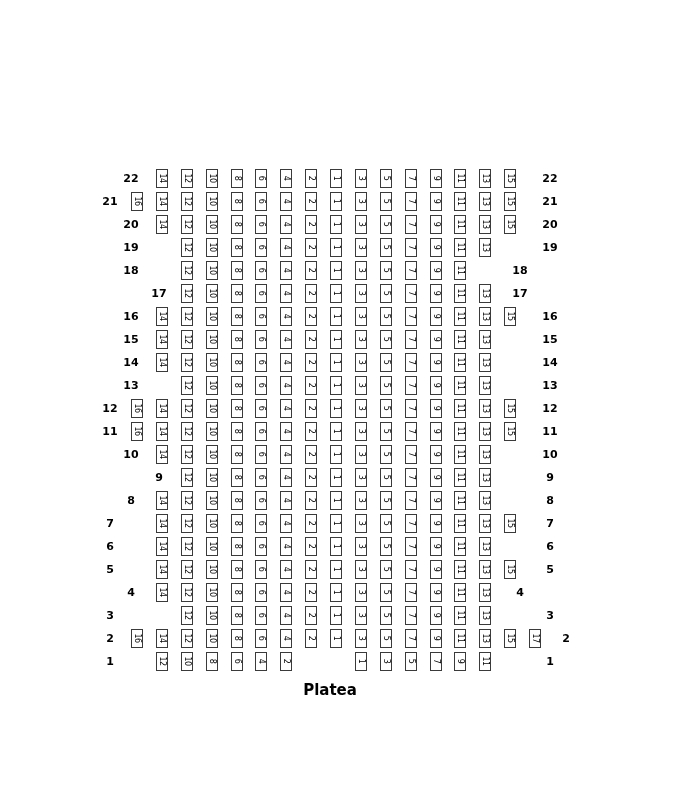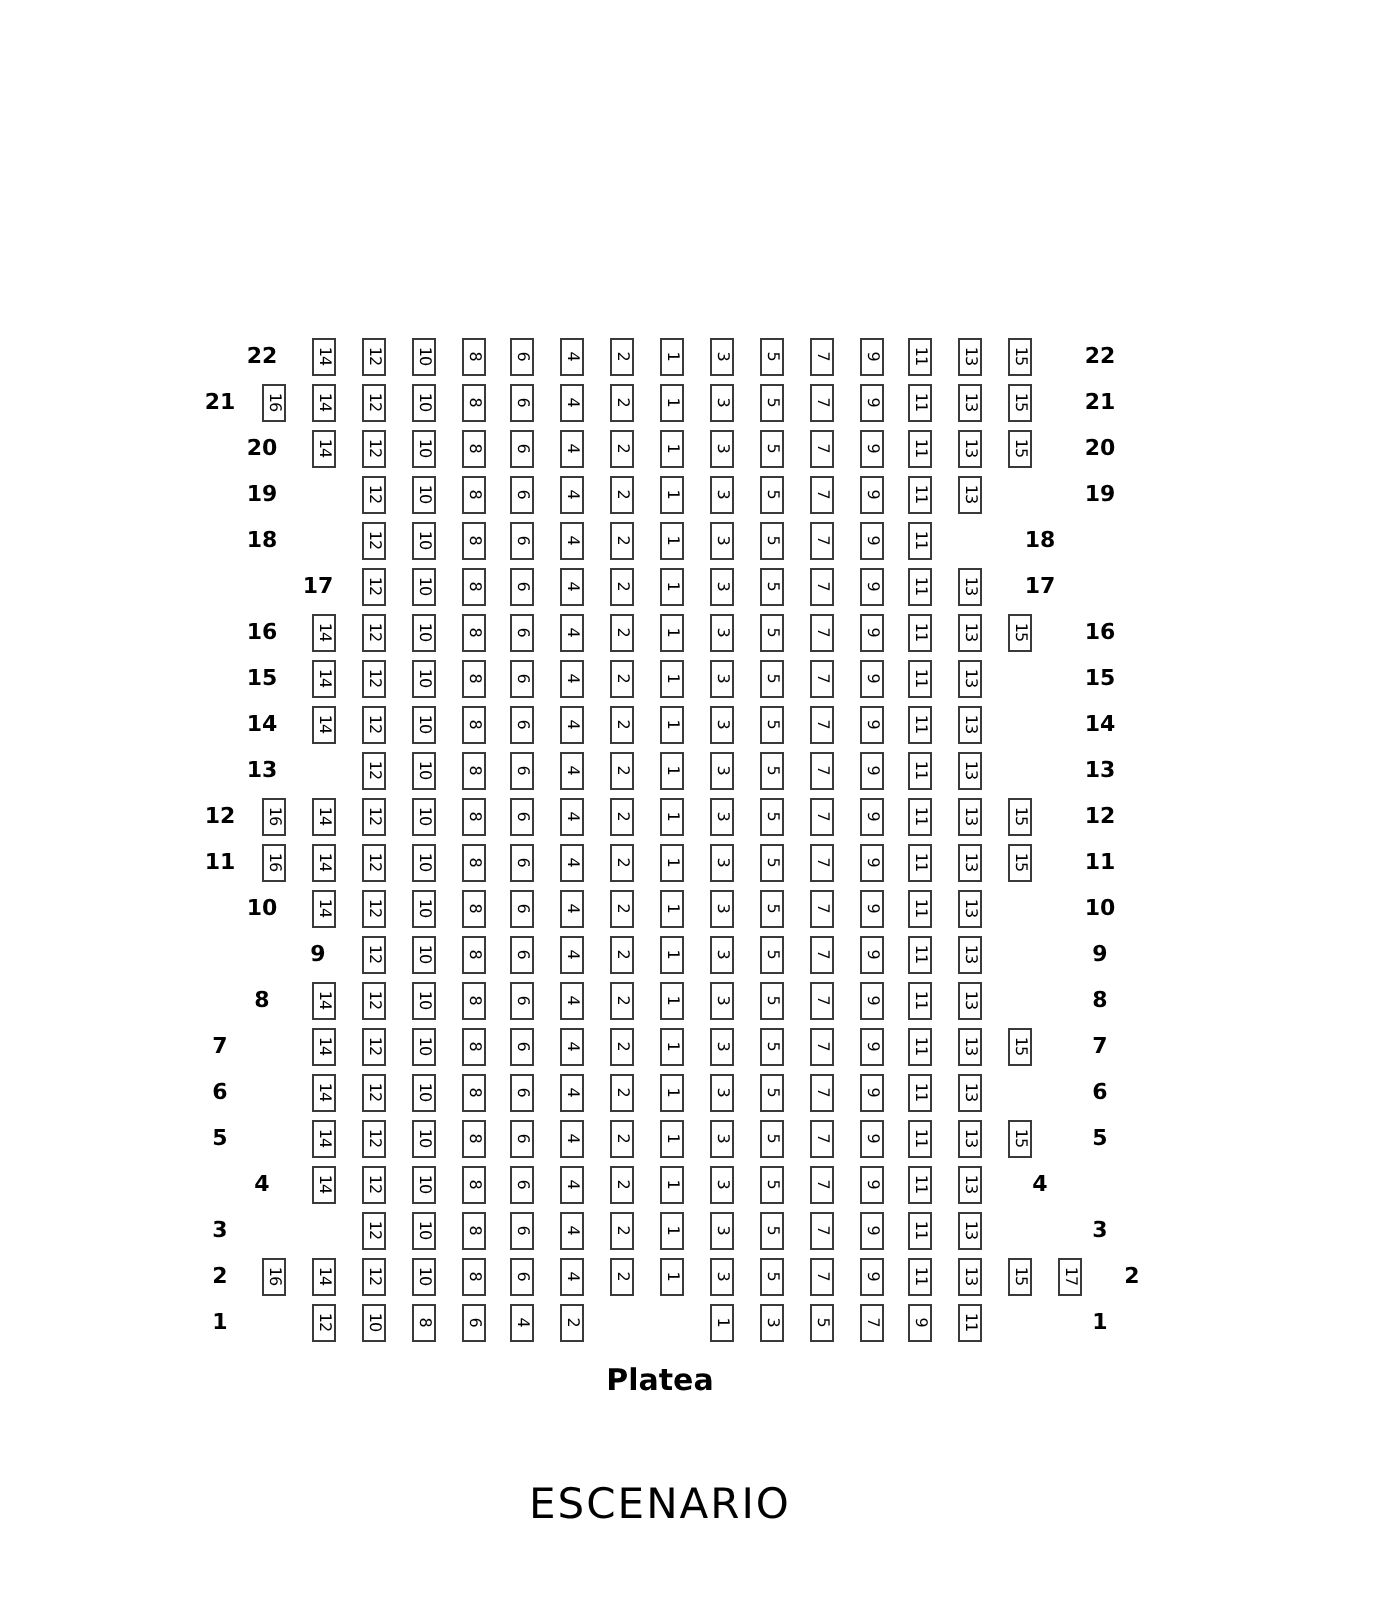--- a/index.html
+++ b/index.html
@@ -1000,14 +1000,13 @@
         <span style="color: rgb(0, 0, 0);">7</span>
       </div>
       <div class="seat" style="left: 454.375px; top: 651.5px; border-color: rgb(58, 58, 58); background: rgb(255, 255, 255);">
         <span style="color: rgb(0, 0, 0);">9</span>
       </div>
       <div class="seat" style="left: 479.25px; top: 651.5px; border-color: rgb(58, 58, 58); background: rgb(255, 255, 255);">
         <span style="color: rgb(0, 0, 0);">11</span>
       </div>
     </div>
   <div class="platea" style="left: 330px; top: 690px;">Platea</div>
-  <div class="escenario" style="left: 330px; top: 752px;">ESCENARIO</div>
 </div>
 
 </body></html>

